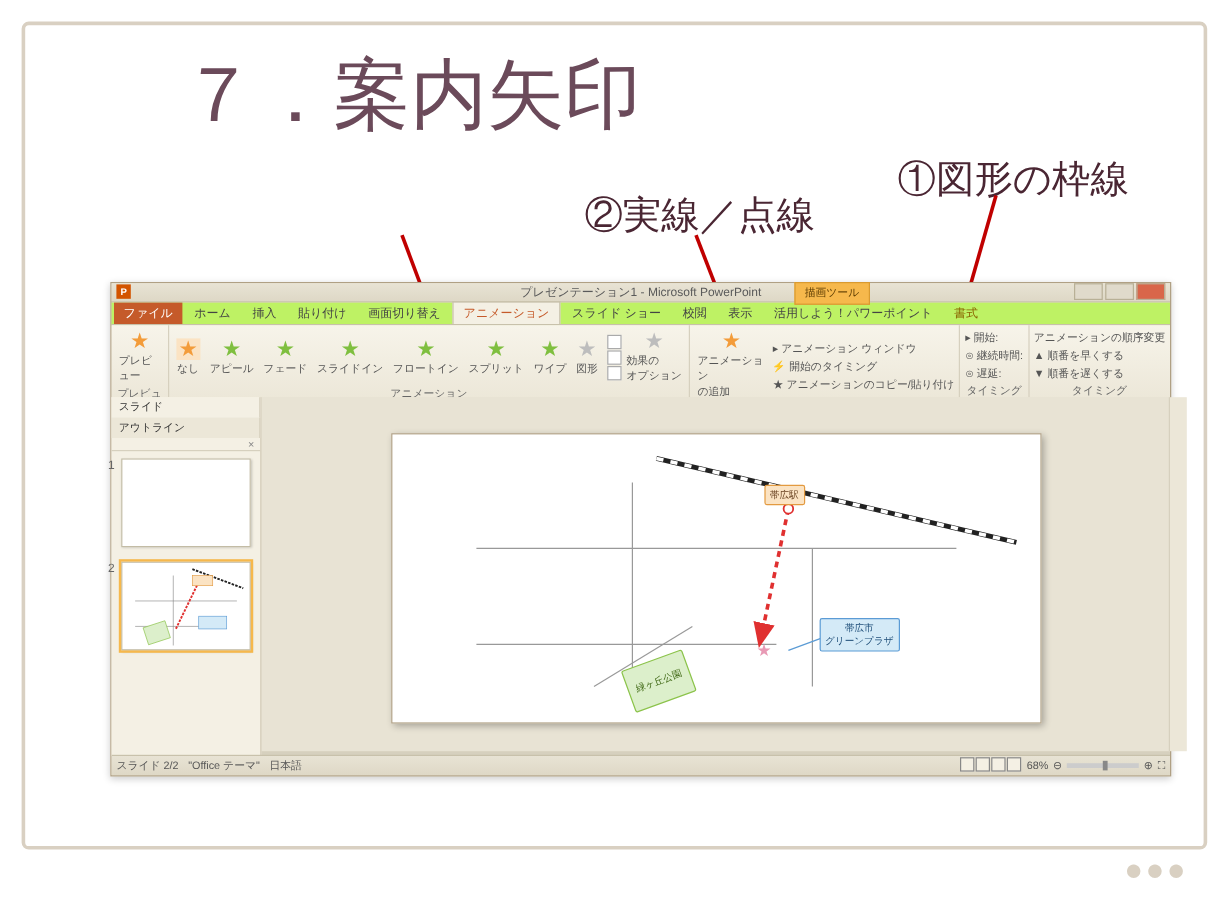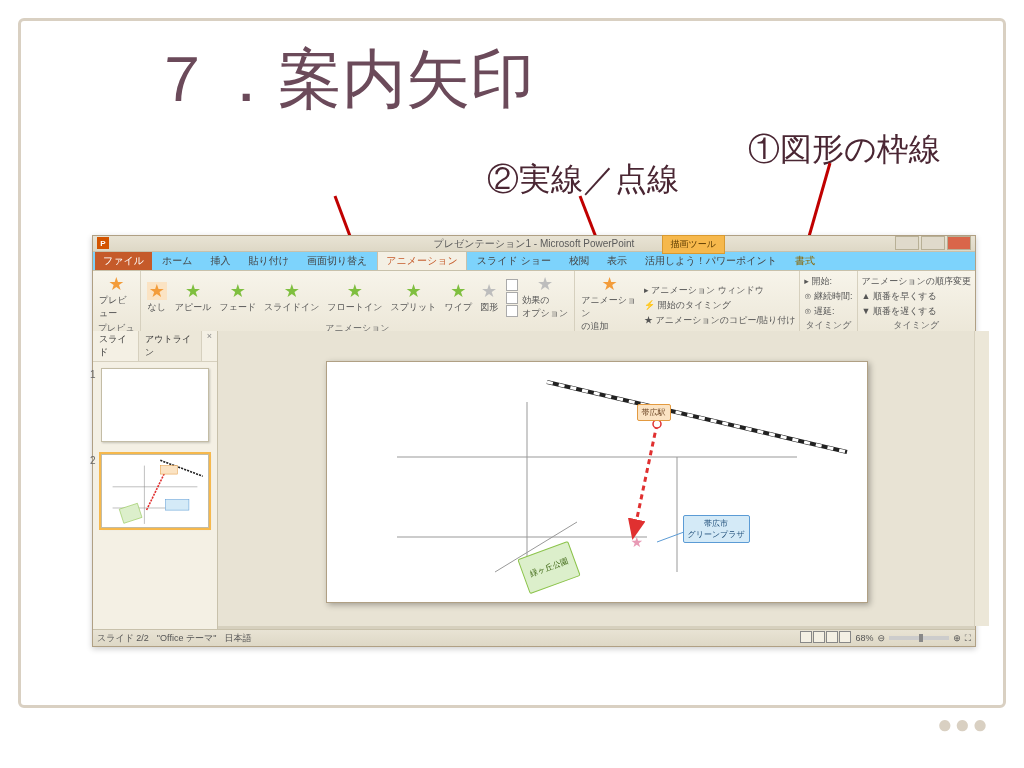--- a/index.html
+++ b/index.html
@@ -15,41 +15,41 @@
   
   .ppt-window { position: absolute; left: 92px; top: 235px; width: 882px; height: 410px; border: 1px solid #B0A084; background: #EAE5D6; box-shadow: 0 2px 6px rgba(0,0,0,0.2); font-size: 9px; color: #333; }
   .ppt-titlebar { height: 15px; background: linear-gradient(#E8E3D4, #DED8C6); border-bottom: 1px solid #C8C1AB; display: flex; align-items: center; justify-content: center; position: relative; }
   .ppt-titlebar-text { font-size: 10px; color: #5a5a5a; }
   .tool-badge { position: absolute; top: -1px; right: 250px; background: #F6B84C; border: 1px solid #D99A30; padding: 2px 8px; font-size: 9px; color: #5a3a00; }
   .window-controls { position: absolute; right: 4px; top: 0; display: flex; gap: 2px; }
   .window-controls div { width: 22px; height: 12px; background: #E0DACB; border: 1px solid #B8B096; }
   .window-controls div:last-child { background: #D9664A; }
   .ppt-brand { position: absolute; left: 4px; top: 1px; width: 12px; height: 12px; background: #D35400; color: #fff; font-size: 8px; display: flex; align-items: center; justify-content: center; font-weight: bold; }
 
-  .ppt-tabs { height: 18px; background: #7dd3fc; display: flex; align-items: flex-end; border-bottom: 1px solid #C8C1AB; padding-left: 2px; gap: 2px; }
+  .ppt-tabs { height: 18px; background: #bef264; display: flex; align-items: flex-end; border-bottom: 1px solid #C8C1AB; padding-left: 2px; gap: 2px; }
   .ppt-tab { padding: 2px 8px; font-size: 10px; color: #444; white-space: nowrap; }
   .ppt-tab.file { background: #C55A2A; color: #fff; }
   .ppt-tab.active { background: #F4F0E4; border: 1px solid #C8C1AB; border-bottom: none; color: #C55A2A; }
   .ppt-tab.contextual { color: #8a6500; }
 
   .ppt-ribbon { height: 62px; background: linear-gradient(#F7F4EA, #ECE7D8); border-bottom: 1px solid #C8C1AB; display: flex; }
   .rib-group { border-right: 1px solid #D6D0BE; display: flex; flex-direction: column; padding: 2px 4px 0 4px; }
   .rib-group .label { font-size: 9px; text-align: center; color: #666; margin-top: auto; padding-bottom: 1px; }
   .rib-btn { display: flex; flex-direction: column; align-items: center; gap: 1px; font-size: 9px; color: #555; padding: 2px; }
   .rib-row { display: flex; gap: 4px; align-items: center; }
   .star { font-size: 18px; line-height: 1; }
   .star.orange { color: #F39C3A; }
   .star.green { color: #7FBF3F; }
   .star.grey { color: #BDBDBD; }
   .mini-icon { width: 10px; height: 10px; border: 1px solid #aaa; background:#fff; display:inline-block; }
   .small-text { font-size: 9px; color: #555; white-space: nowrap; }
 
   .ppt-body { position: absolute; top: 95px; left: 0; right: 0; bottom: 16px; display: flex; background: #E8E3D4; }
   .side-panel { width: 124px; background: #F4F0E4; border-right: 1px solid #C8C1AB; display: flex; flex-direction: column; }
-  .side-tabs { display: flex; border-bottom: 1px solid #D6D0BE; font-size: 9px; }
+  .side-tabs { display: flex; border-bottom: 1px solid #D6D0BE; font-size: 9px; flex-direction: column; }
   .side-tab { padding: 2px 6px; background: #ECE7D8; border-right: 1px solid #D6D0BE; }
   .side-tab.active { background: #F4F0E4; }
   .side-close { margin-left: auto; padding: 0 5px; color: #888; cursor: default; }
   .thumb { margin: 6px 8px; background: #fff; border: 1px solid #C3BCA5; box-shadow: 1px 1px 2px rgba(0,0,0,0.2); height: 72px; position: relative; }
   .thumb.selected { outline: 2px solid #F6B84C; }
   .thumb-num { position: absolute; left: -12px; top: 0; font-size: 10px; color: #666; }
   .thumb2-content svg { width: 100%; height: 100%; }
 
   .canvas-area { flex: 1; display: flex; flex-direction: column; background: #E8E3D4; }
   .canvas-wrap { flex: 1; display: flex; align-items: center; justify-content: center; position: relative; padding: 6px 12px 0 12px; }

